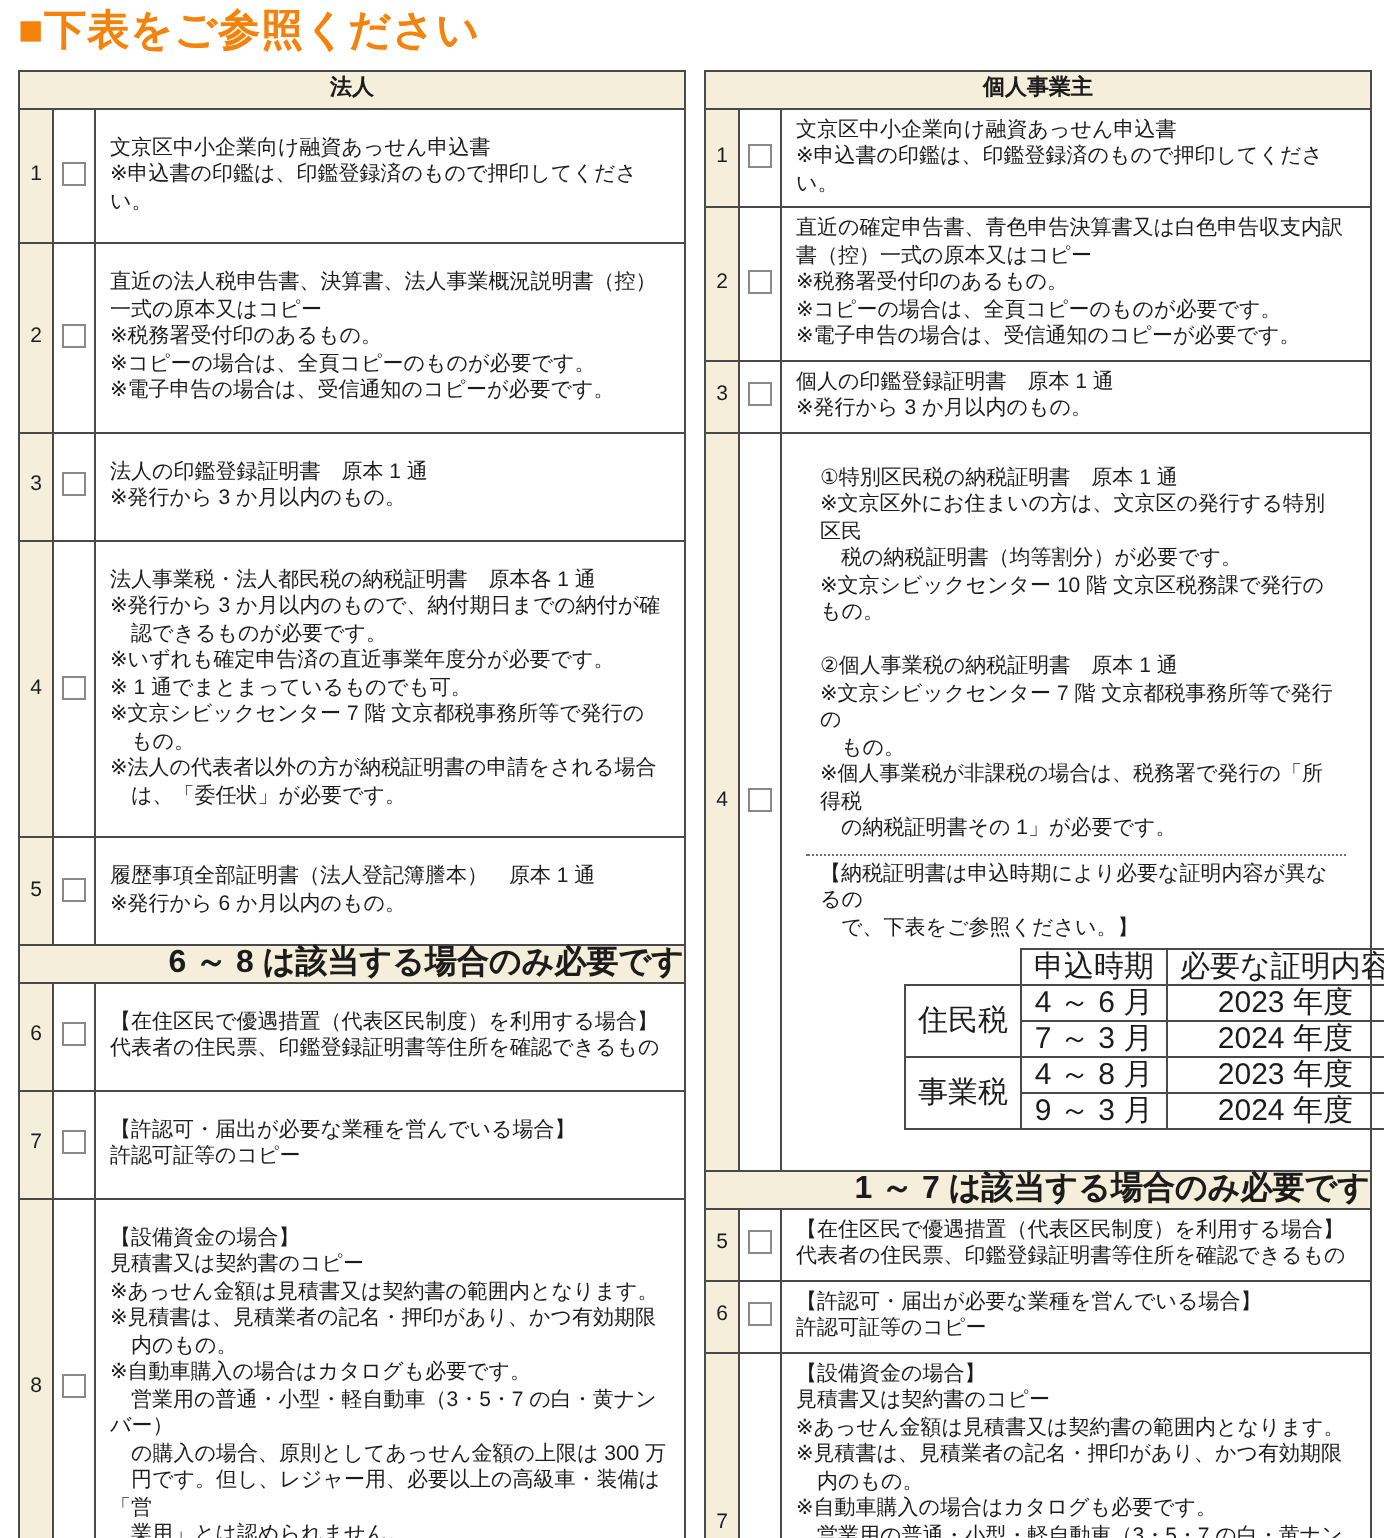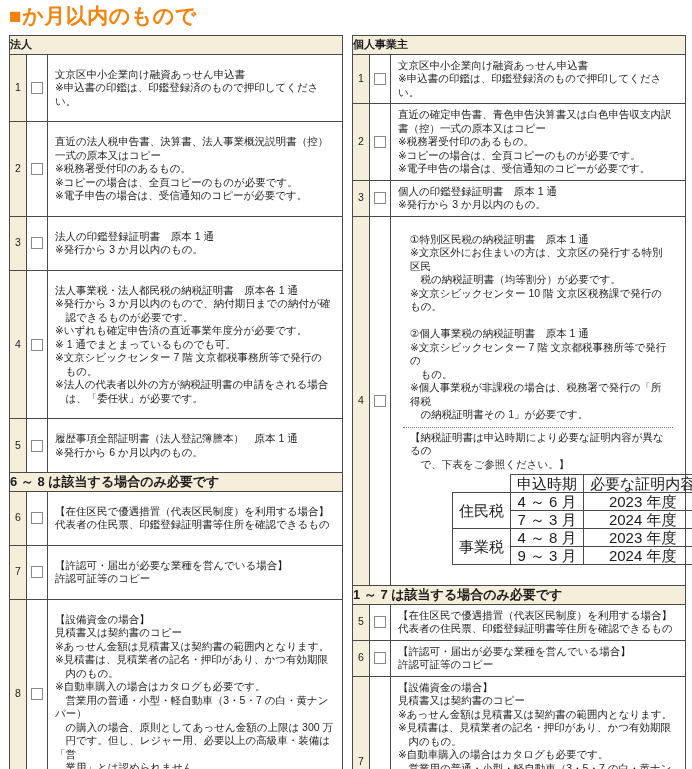--- a/index.html
+++ b/index.html
@@ -35,29 +35,29 @@
   table.doc col.c-chk { width: 21px; }
   .doc td {
     border: 1px solid #4a4a4a;
     font-size: 10.5px;
     line-height: 13.5px;
     vertical-align: middle;
   }
   .doc tr.thead td {
     background: #f5eeda;
     font-weight: bold;
-    text-align: left;
+    text-align: center;
     font-size: 11px;
     padding: 2px 0;
   }
   .doc tr.subheader td {
     background: #f5eeda;
     font-weight: bold;
-    text-align: left;
-    font-size: 13px;
+    text-align: right;
+    font-size: 16px;
     padding: 2px 0;
   }
   .doc td.num {
     background: #f5eeda;
     text-align: center;
     padding: 0;
   }
   .doc td.chk { text-align: center; padding: 0; background: #fff; }
   .checkbox {
     display: inline-block;
@@ -90,21 +90,21 @@
   }
   .inner td.blank { border: none; background: transparent; }
   .inner td.grp { width: 46px; }
   .inner td.time { width: 54px; }
   .inner td.year { width: 80px; }
 </style>
 </head>
 <body>
 
 <div class="page">
-  <h1 class="title">■か月以内のもので</h1>
+  <h1 class="title">■下表をご参照ください</h1>
 
   <div class="tables">
 
     <table class="doc doc-left">
       <colgroup>
           <col class="c-num">
           <col class="c-chk">
           <col>
         </colgroup>
       <tbody>

